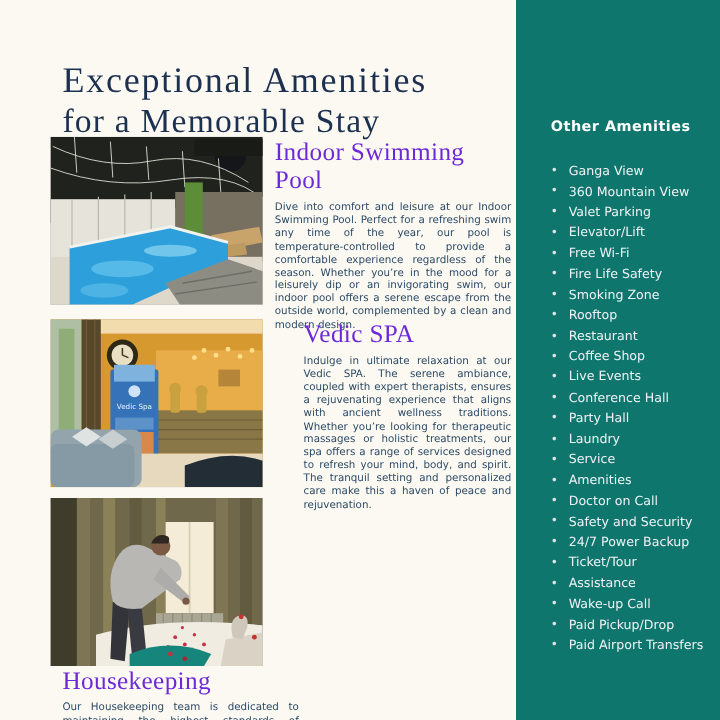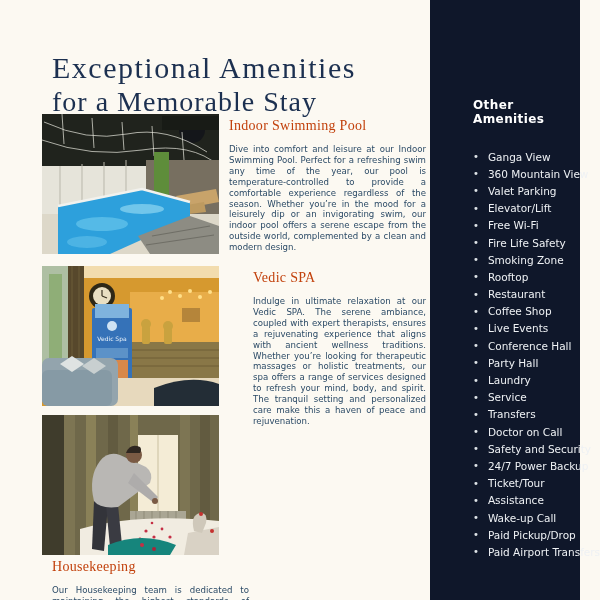--- a/index.html
+++ b/index.html
@@ -23,31 +23,31 @@
   
   .section { position:absolute; left:42px; display:flex; width:384px; }
   .section.s1 { top:114px; }
   .section.s2 { top:266px;gap:24px; }
   .section.s3 { top:415px;flex-direction:column; }
   .photo { width:177px; height:140px; flex:none; overflow:hidden; background:#ccc; }
   .photo svg { display:block; width:177px; height:140px; }
   .stext { margin-left:10px; width:197px; }
   .stext h3 {
     font-family:"Liberation Serif", serif; font-weight:400;
-    font-size:14px; line-height:24px; letter-spacing:0.3px;
-    color:#c2410c; margin:0 0 6px 0;
+    font-size:21px; line-height:24px; letter-spacing:0.3px;
+    color:#6d28d9; margin:0 0 6px 0;
   }
   .stext p {
     font-size:8.6px; line-height:10.9px; color:#2b4a66;
     margin:0; text-align:justify;
   }
   
   .sidebar {
-    position:absolute; left:430px; top:0; width:150px; height:600px;
-    background:#0f172a; box-sizing:border-box; padding:98px 10px 0 43px;
+    position:absolute; left:430px; top:0; width:170px; height:600px;
+    background:#0f766e; box-sizing:border-box; padding:98px 10px 0 29px;
   }
   .sidebar h4 {
     color:#ffffff; font-size:12px; font-weight:bold;
     letter-spacing:0.4px; margin:0 0 22px 0;
   }
   .sidebar ul { list-style:none; margin:0; padding:0; }
   .sidebar li {
     color:#eef1f4; font-size:10.5px; height:17.2px;
     display:flex; align-items:center; white-space:nowrap;
   }
@@ -272,21 +272,21 @@
         <li>Fire Life Safety</li>
         <li>Smoking Zone</li>
         <li>Rooftop</li>
         <li>Restaurant</li>
         <li>Coffee Shop</li>
         <li>Live Events</li>
         <li>Conference Hall</li>
         <li>Party Hall</li>
         <li>Laundry</li>
         <li>Service</li>
-        <li>Transfers</li>
+        <li>Amenities</li>
         <li>Doctor on Call</li>
         <li>Safety and Security</li>
         <li>24/7 Power Backup</li>
         <li>Ticket/Tour</li>
         <li>Assistance</li>
         <li>Wake-up Call</li>
         <li>Paid Pickup/Drop</li>
         <li>Paid Airport Transfers</li>
       </ul>
   </aside>

